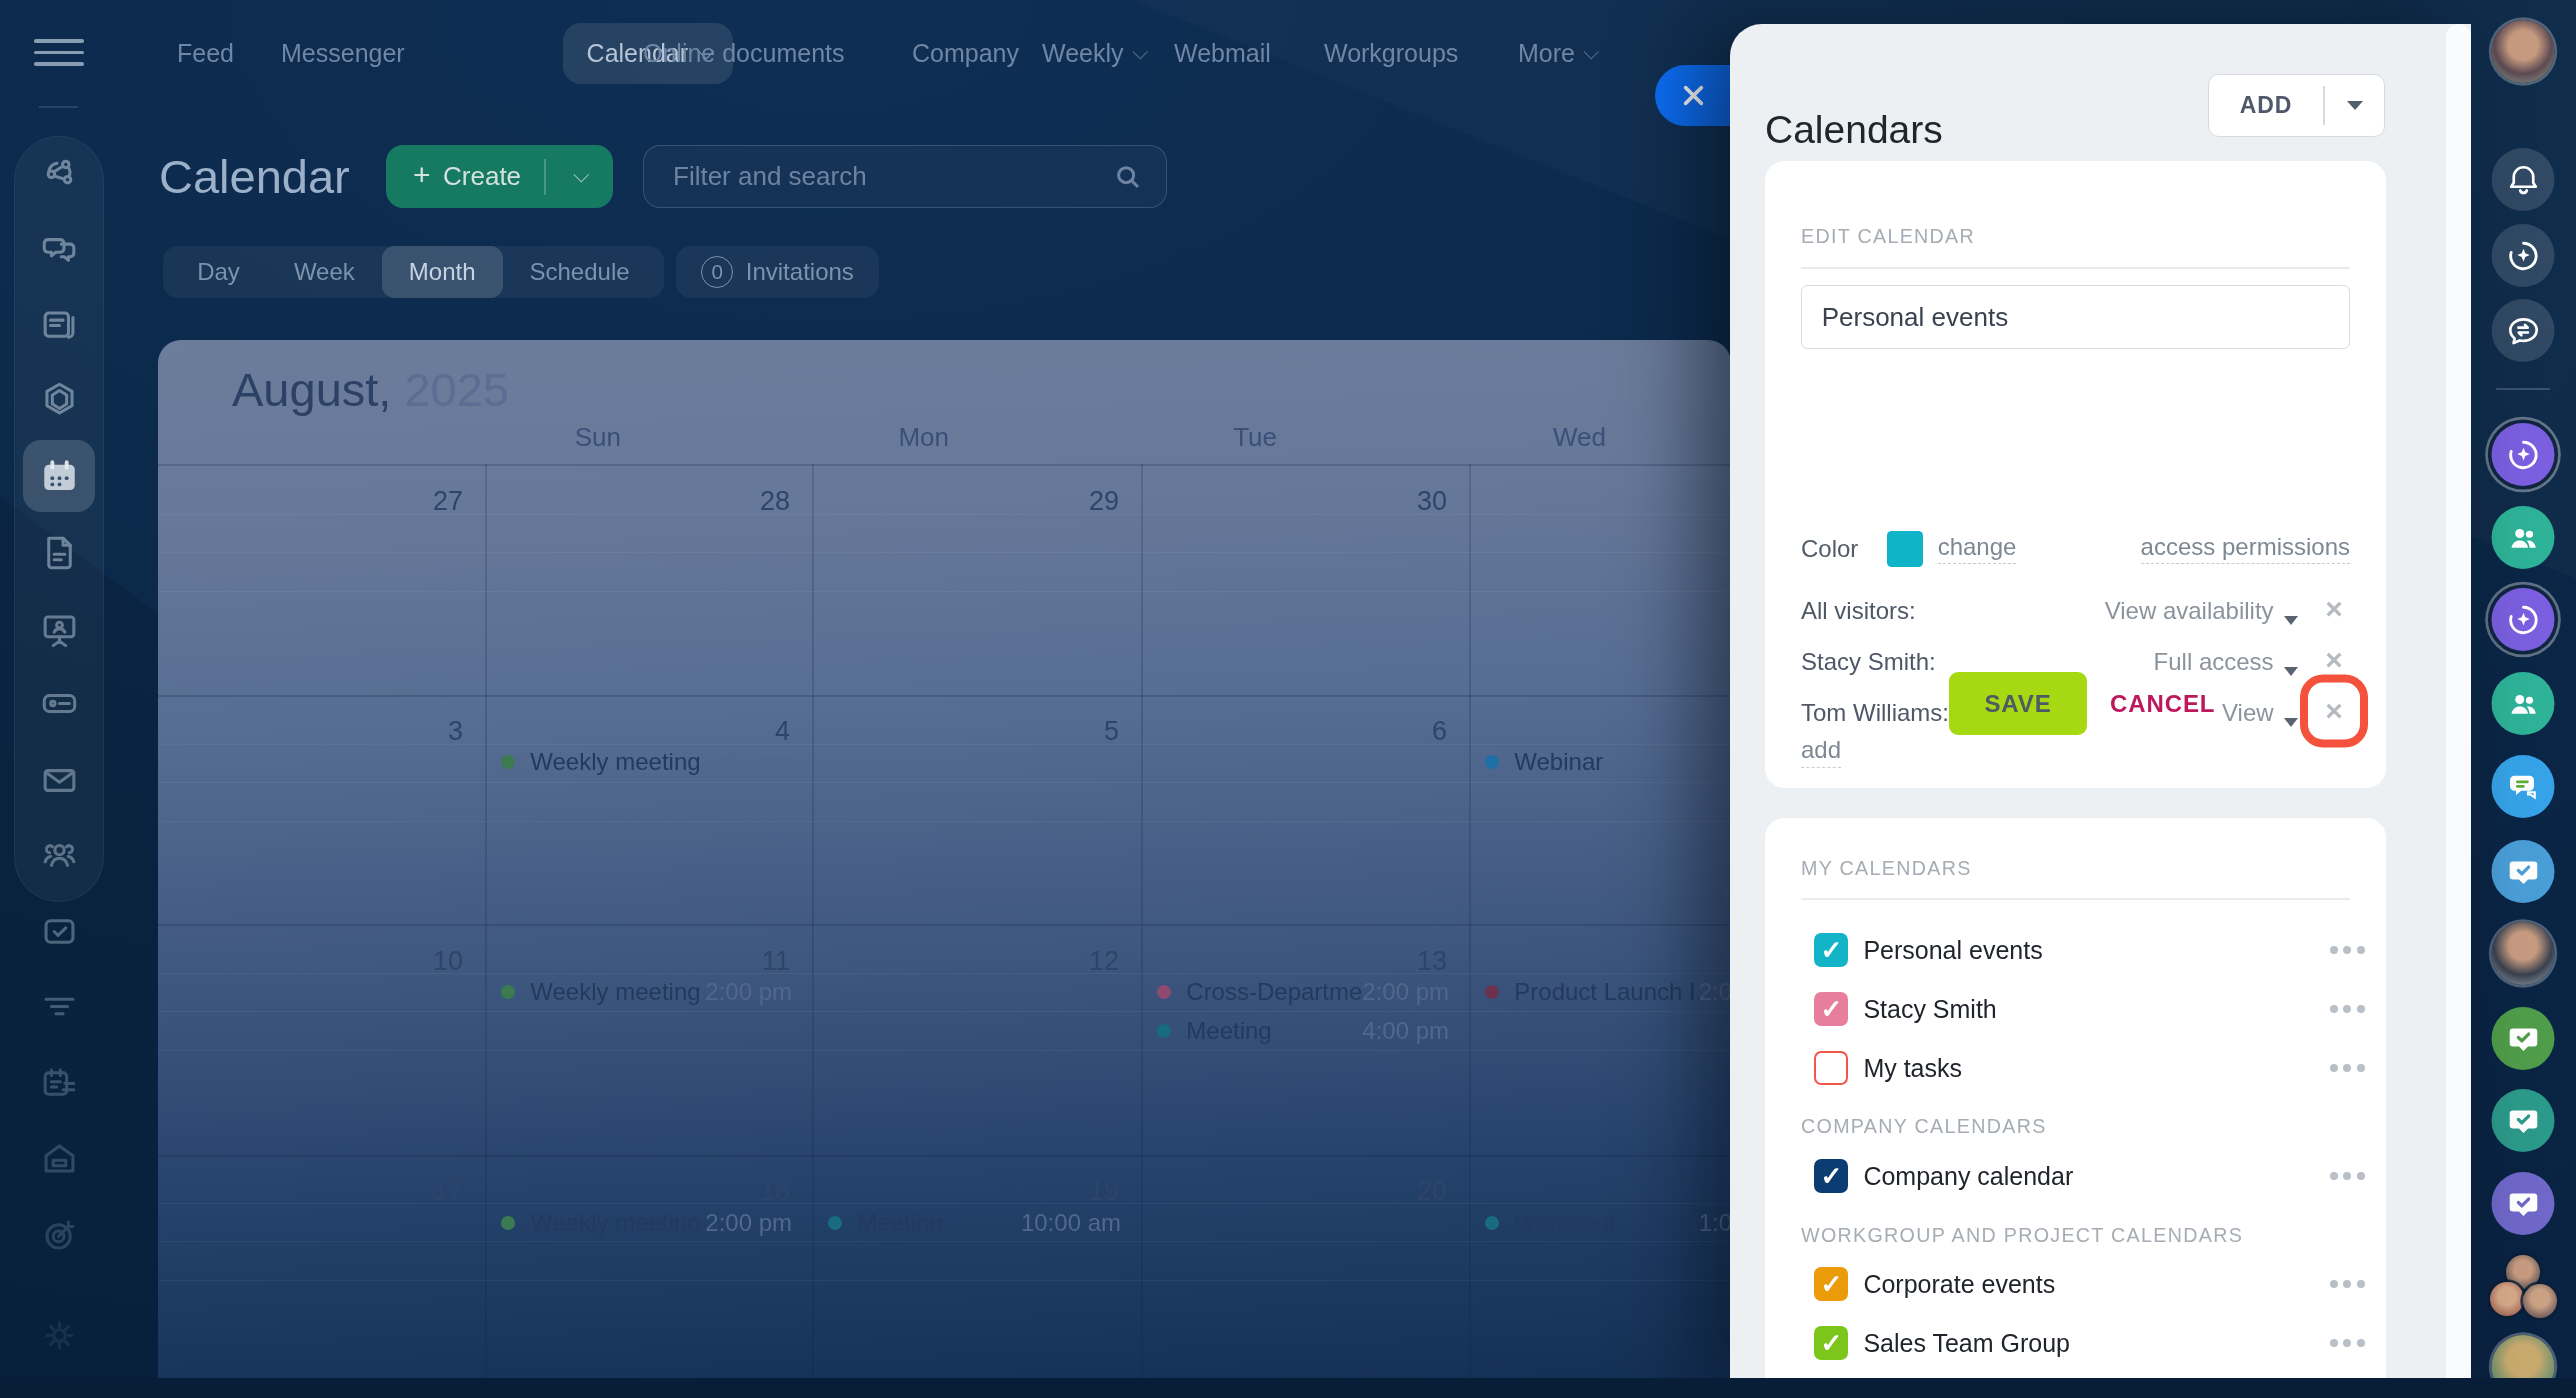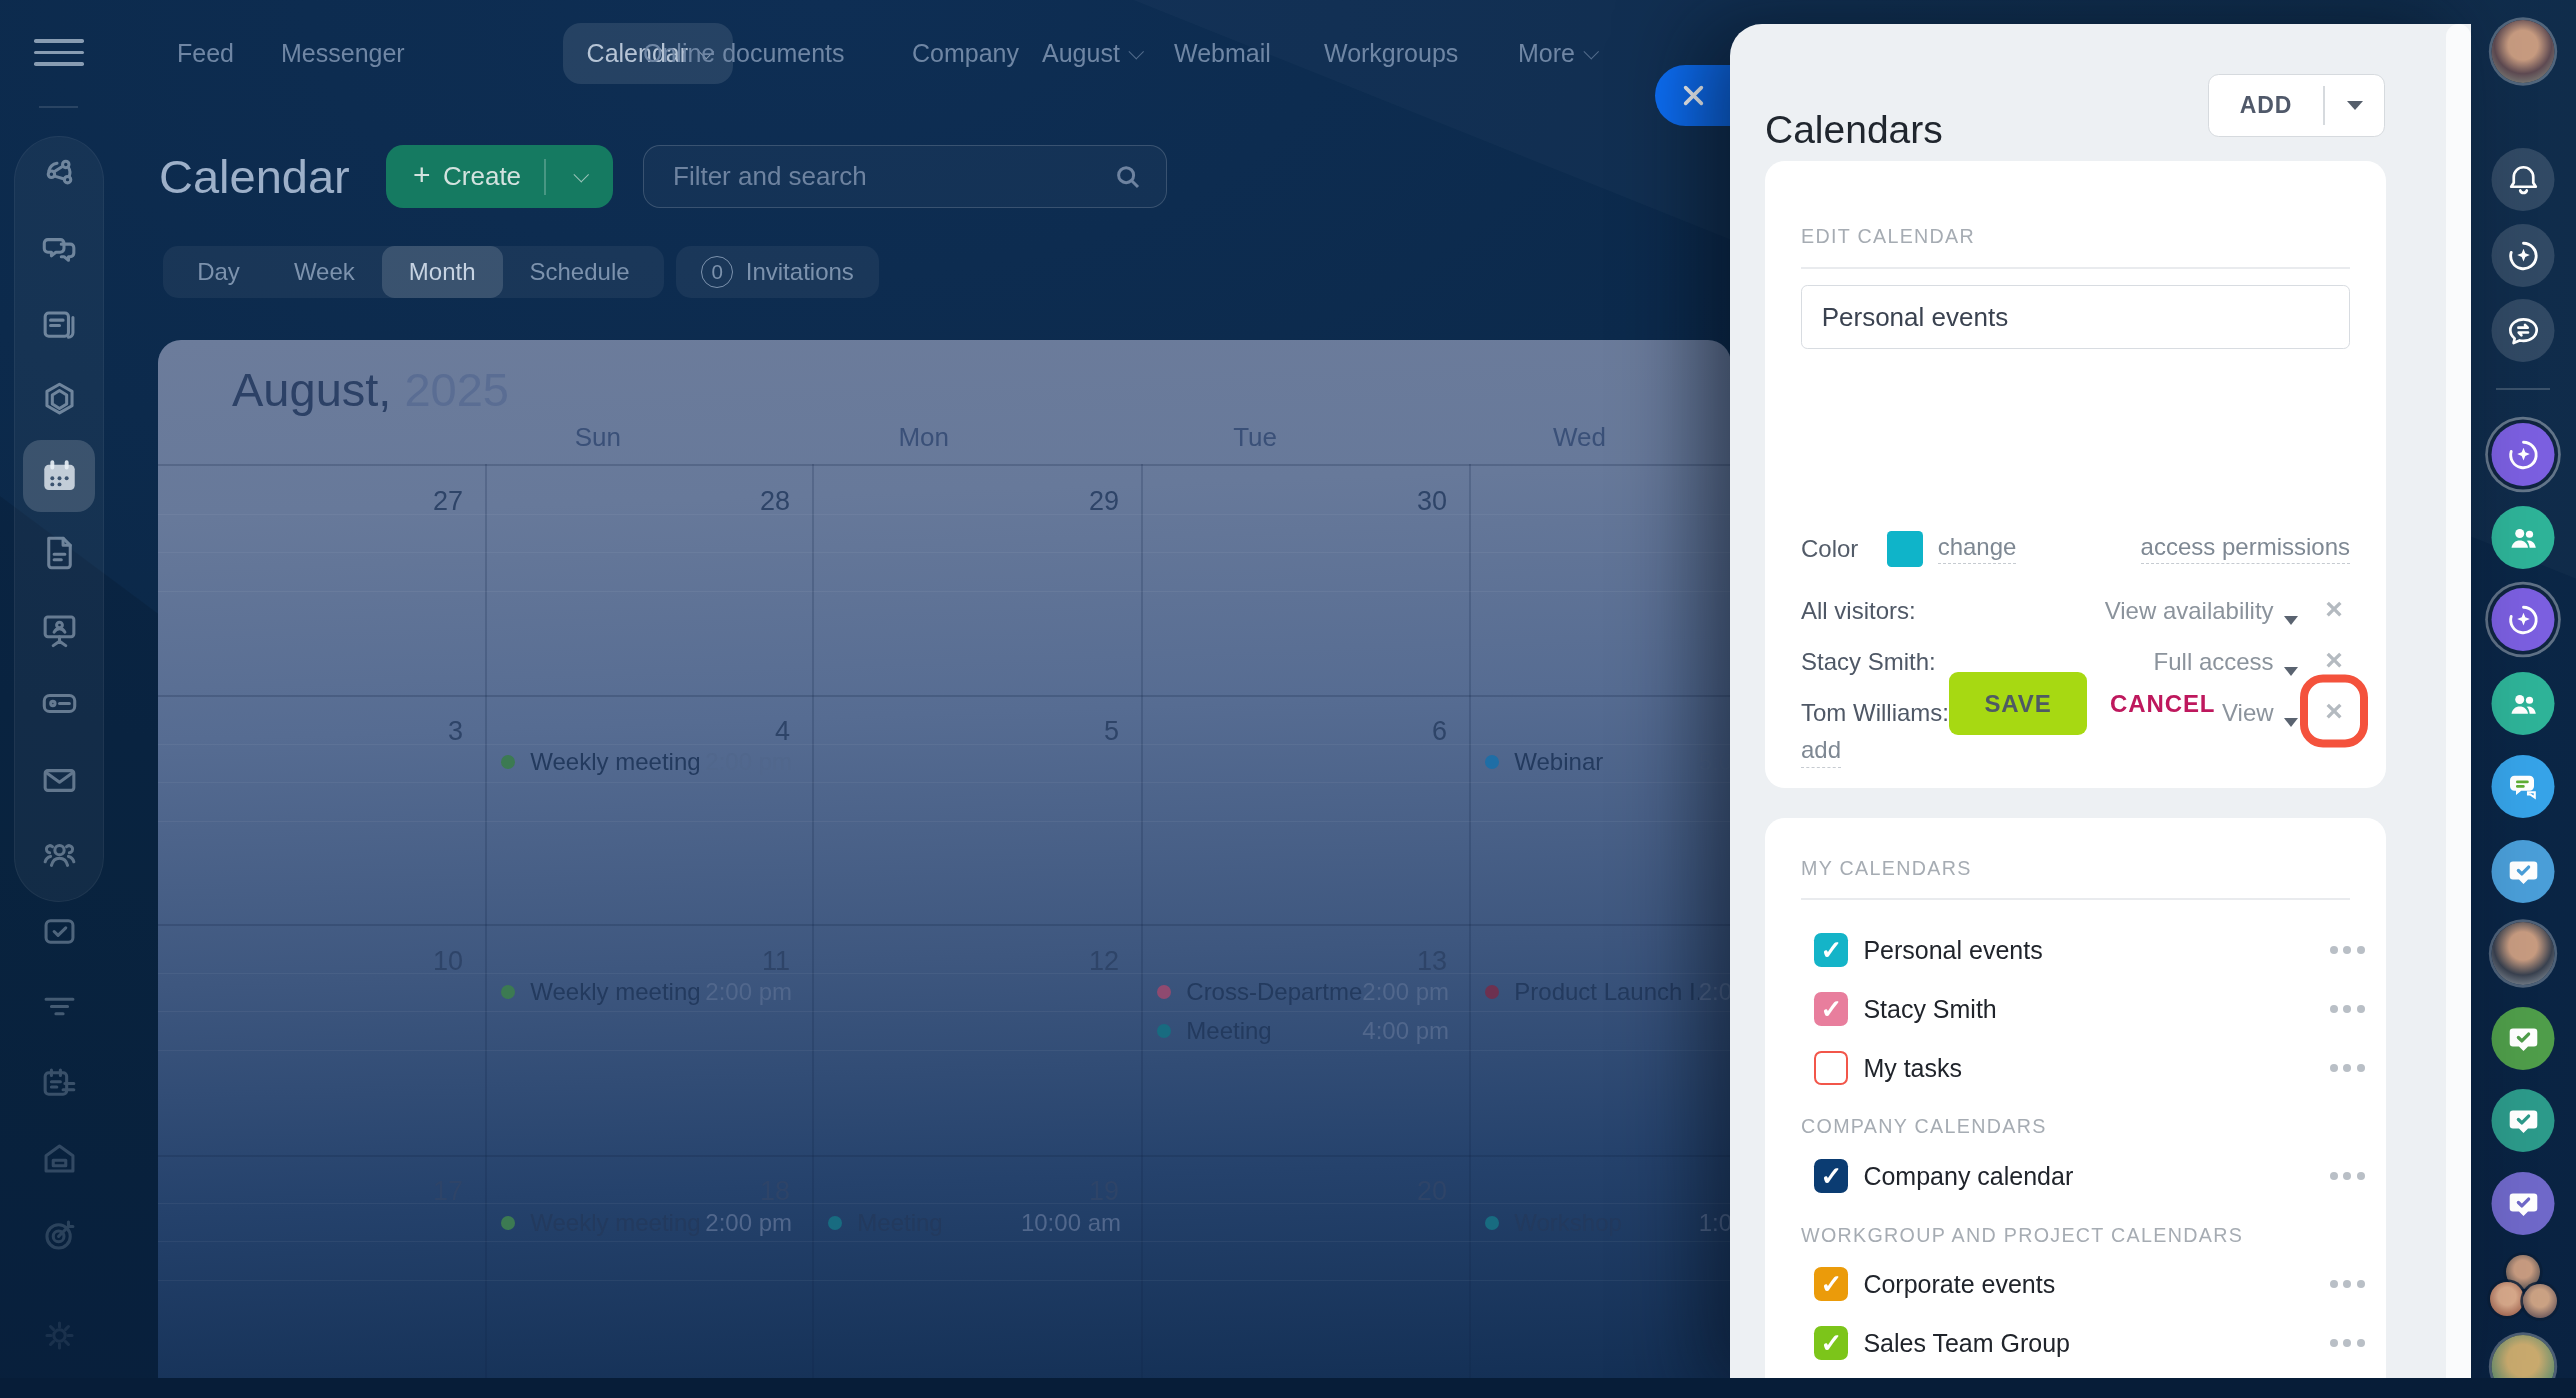--- a/index.html
+++ b/index.html
@@ -284,21 +284,21 @@
         <span>Calendar</span>
         <span class="chev"></span>
       </span>
     <span class="nav-item" style="left:525px">
         <span>Online documents</span>
       </span>
     <span class="nav-item" style="left:794px">
         <span>Company</span>
       </span>
     <span class="nav-item" style="left:924px">
-        <span>August</span>
+        <span>Weekly</span>
         <span class="chev"></span>
       </span>
     <span class="nav-item" style="left:1056px">
         <span>Webmail</span>
       </span>
     <span class="nav-item" style="left:1206px">
         <span>Workgroups</span>
       </span>
     <span class="nav-item" style="left:1400px">
         <span>More</span>

